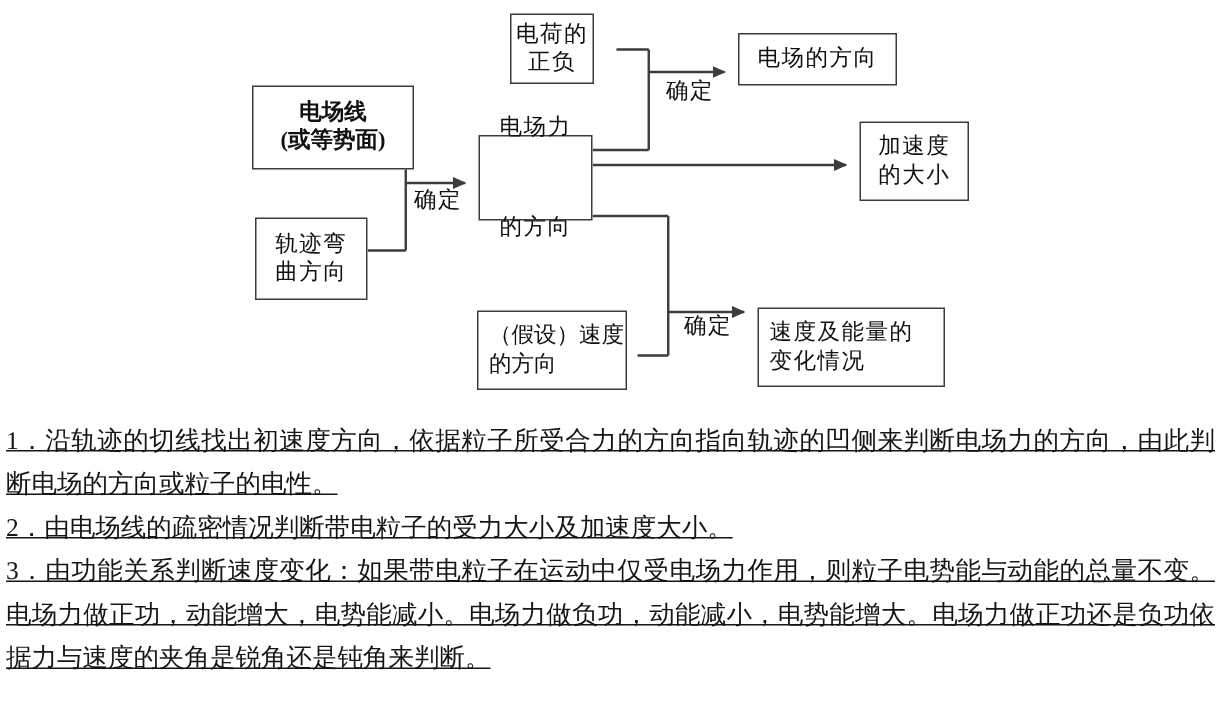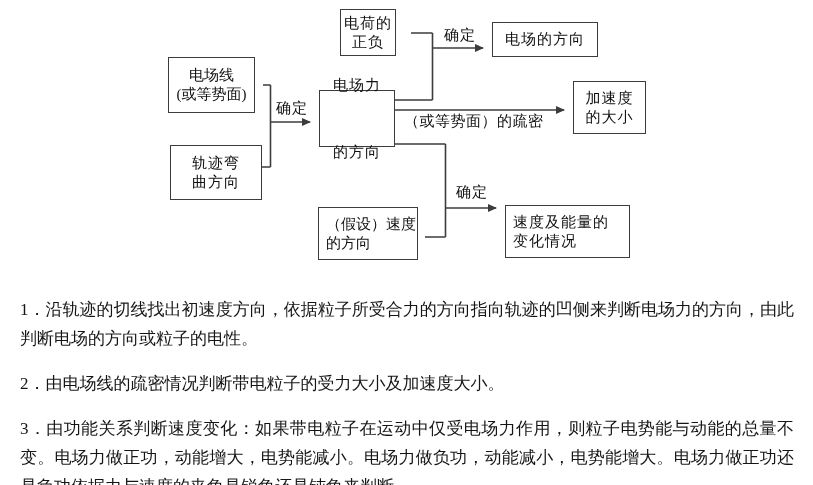--- a/index.html
+++ b/index.html
@@ -11,29 +11,29 @@
   
   #diagram{position:absolute;left:0;top:0;width:813px;height:272px;}
   .dbox{
     position:absolute;border:1.6px solid #3c3c3c;background:#ffffff;
     display:flex;flex-direction:column;align-items:center;justify-content:center;
     font-size:15px;line-height:19px;color:#111;box-sizing:border-box;
     letter-spacing:1px;
   }
   .dbox.left-align{align-items:flex-start;padding-left:7px;}
   .dlabel{
-    position:absolute;font-size:15px;color:#111;white-space:nowrap;letter-spacing:1px;
+    position:absolute;font-size:15px;color:#111;white-space:nowrap;letter-spacing:1px;margin-top:25px;
   }
   svg.connectors{position:absolute;left:0;top:0;pointer-events:none;}
   
   #notes{
     position:absolute;left:4px;top:279px;width:806px;
     font-size:17px;line-height:29px;text-align:justify;color:#151515;
   }
-  #notes p{margin:16px;padding:0;}
+  #notes p{margin:0;padding:0;text-decoration:underline;}
 </style>
 </head>
 <body>
 
 <div id="page">
 
   <div id="diagram">
 
     <svg class="connectors" width="813" height="272" viewBox="0 0 813 272">
       <defs>
@@ -52,26 +52,26 @@
 
       <path d="M395,144 H445.5 M445.5,144 V237 M425,237 H445.5" fill="none" stroke="#3c3c3c" stroke-width="1.6"></path>
       <line x1="445.5" y1="208" x2="496" y2="208" stroke="#3c3c3c" stroke-width="1.6" marker-end="url(#arrow)"></line>
     </svg>
 
     <div class="dbox" style="left:340px;top:9px;width:56px;height:47px;">
       <div>电荷的</div>
       <div>正负</div>
     </div>
 
-    <div class="dbox" style="left:168px;top:57px;width:87px;height:56px;letter-spacing:0;">
+    <div class="dbox" style="left:168px;top:57px;width:108px;height:56px;letter-spacing:0;font-weight:bold;">
       <div>电场线</div>
       <div>(或等势面)</div>
     </div>
 
-    <div class="dbox" style="left:170px;top:145px;width:92px;height:55px;align-items:center;">
+    <div class="dbox" style="left:170px;top:145px;width:75px;height:55px;align-items:center;">
       <div>轨迹弯</div>
       <div>曲方向</div>
     </div>
 
     <div class="dbox" style="left:319px;top:90px;width:76px;height:57px;gap:48px;">
       <div>电场力</div>
       <div>的方向</div>
     </div>
 
     <div class="dbox" style="left:492px;top:22px;width:106px;height:35px;justify-content:center;">
@@ -89,21 +89,20 @@
     </div>
 
     <div class="dbox left-align" style="left:505px;top:185px;width:125px;height:53px;margin-top:20px;">
       <div>速度及能量的</div>
       <div>变化情况</div>
     </div>
 
     <div class="dlabel" style="left:276px;top:99px;">确定</div>
     <div class="dlabel" style="left:444px;top:26px;">确定</div>
     <div class="dlabel" style="left:456px;top:183px;">确定</div>
-    <div class="dlabel" style="left:404px;top:112px;letter-spacing:0.5px;">（或等势面）的疏密</div>
   </div>
 
   <div id="notes">
     <p>1．沿轨迹的切线找出初速度方向，依据粒子所受合力的方向指向轨迹的凹侧来判断电场力的方向，由此判断电场的方向或粒子的电性。</p>
     <p>2．由电场线的疏密情况判断带电粒子的受力大小及加速度大小。</p>
     <p>3．由功能关系判断速度变化：如果带电粒子在运动中仅受电场力作用，则粒子电势能与动能的总量不变。电场力做正功，动能增大，电势能减小。电场力做负功，动能减小，电势能增大。电场力做正功还是负功依据力与速度的夹角是锐角还是钝角来判断。</p>
   </div>
 
 </div>
 

